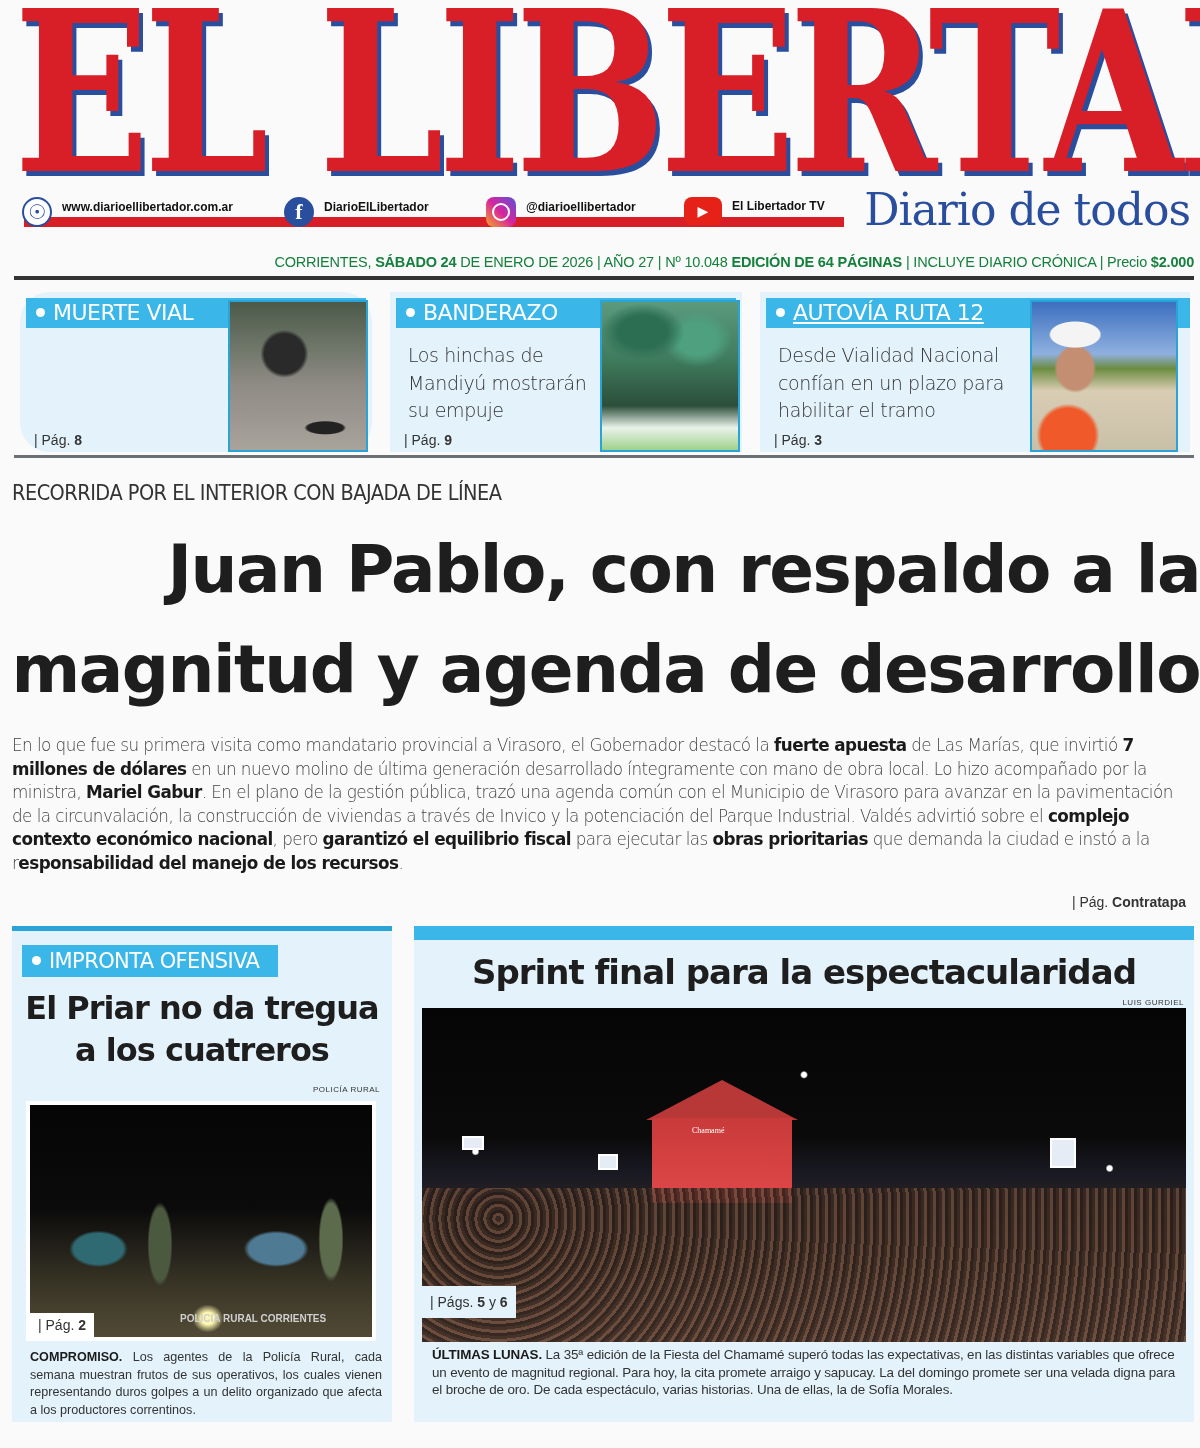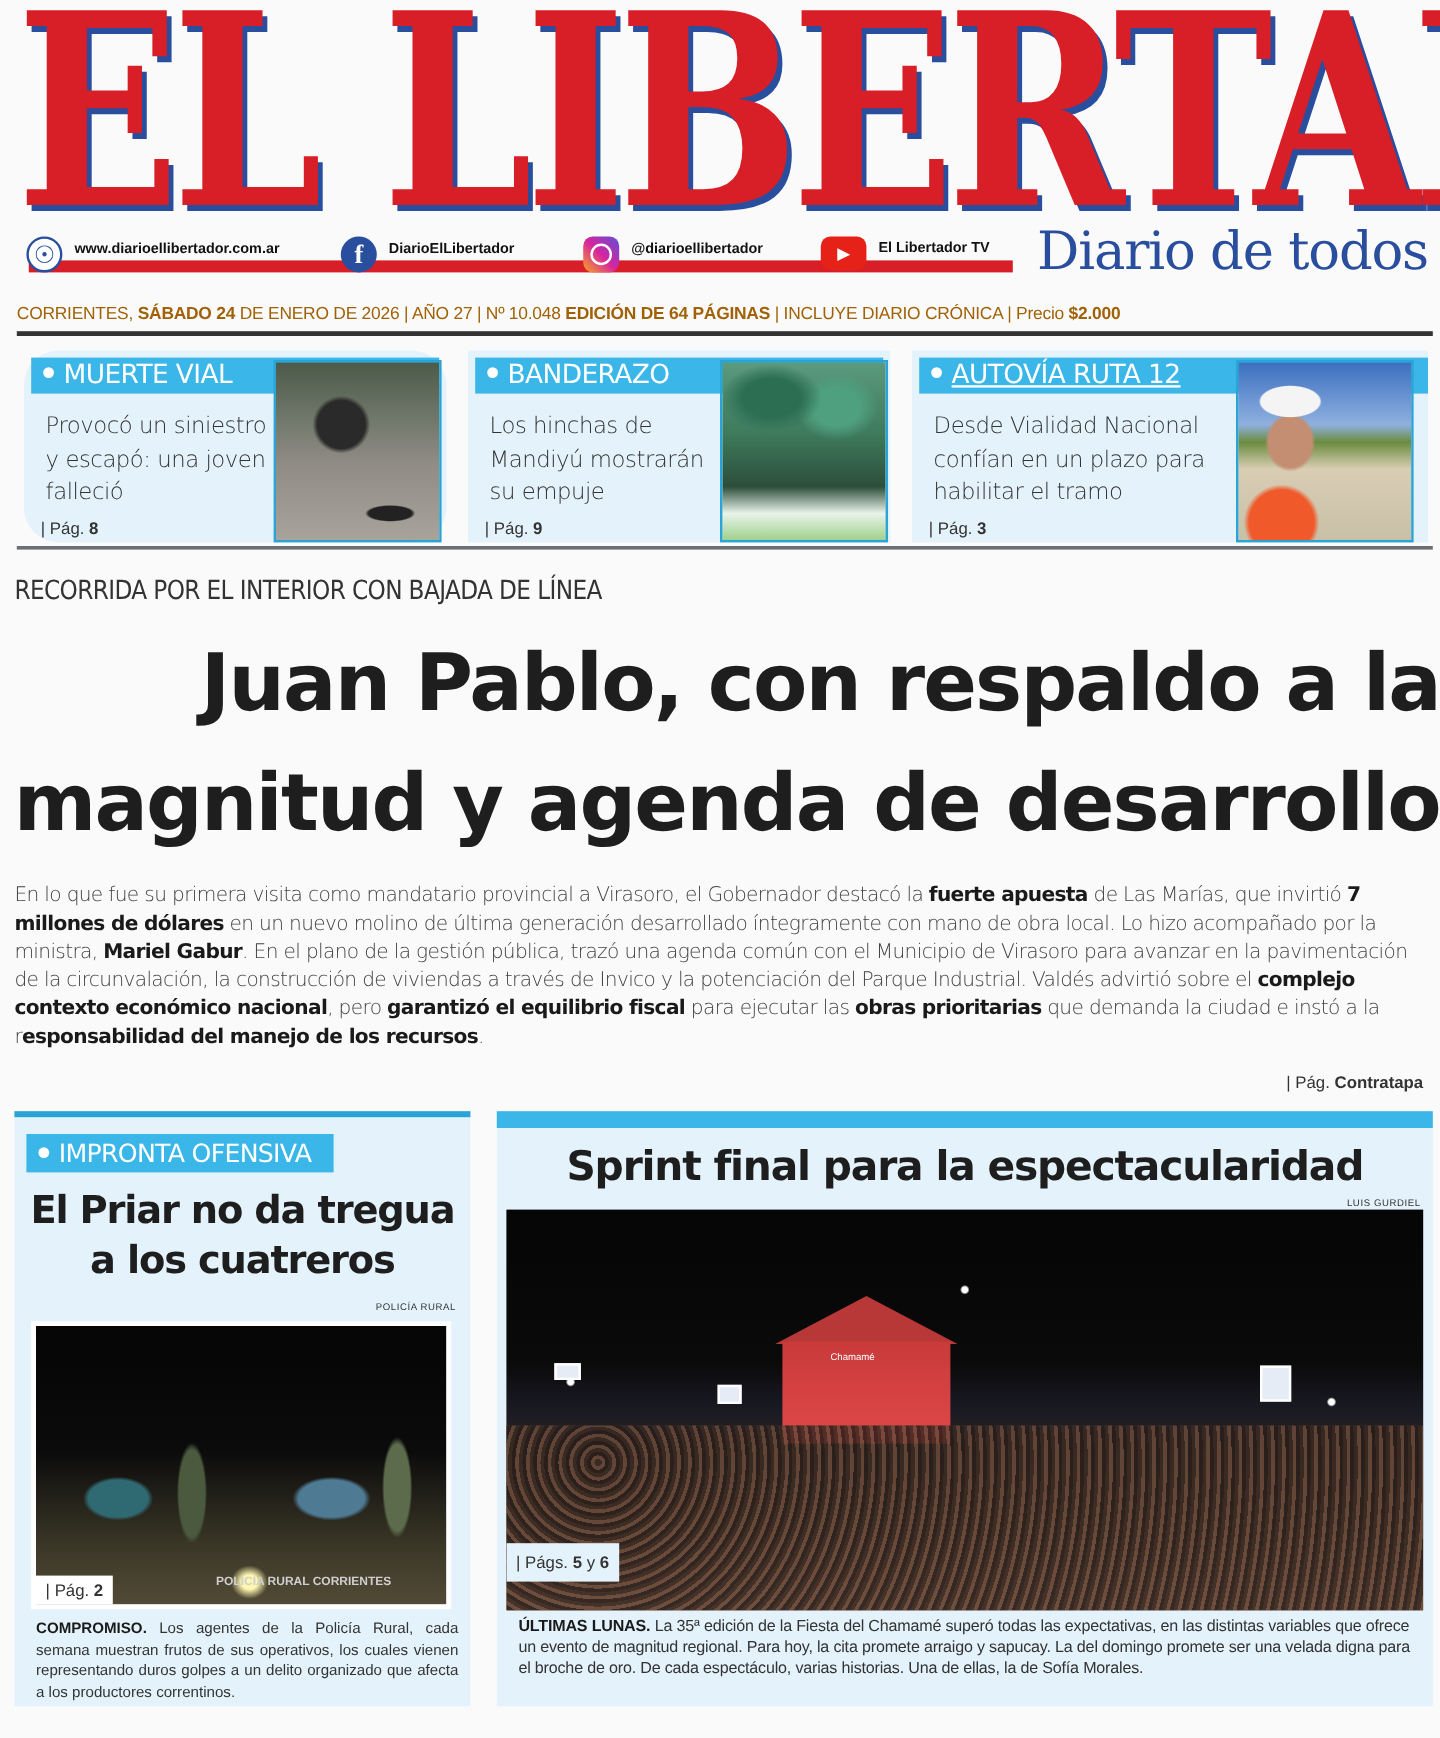--- a/index.html
+++ b/index.html
@@ -24,22 +24,22 @@
   .ico.fb { background: #2a4e9e; font-family: "Liberation Serif", serif; font-size: 22px; }
   .ico.ig { background: linear-gradient(45deg, #f5a623, #d6249f, #5b51d8); border-radius: 8px; }
   .ico.ig::before { content: ""; width: 14px; height: 14px; border: 2px solid #fff; border-radius: 50%; }
   .ico.yt { background: #e62117; border-radius: 8px; width: 38px; height: 28px; font-size: 14px; }
   .tagline {
     position: absolute; right: 10px; top: 184px;
     font-family: "DejaVu Serif", "Liberation Serif", serif; font-size: 44px; color: #2a4e9e; letter-spacing: -1px;
   }
 
   .dateline {
-    position: absolute; left: 14px; top: 250px; width: 1180px; height: 30px; text-align: left;
-    font-family: "Liberation Sans", sans-serif; font-size: 14.5px; color: #a16207; letter-spacing: -0.2px;
+    position: absolute; left: 14px; top: 250px; width: 1180px; height: 30px; text-align: right;
+    font-family: "Liberation Sans", sans-serif; font-size: 14.5px; color: #15803d; letter-spacing: -0.2px;
     border-bottom: 4px solid #333; padding-top: 4px;
   }
   .dateline b { font-weight: bold; }
 
   
   .teasers { position: absolute; left: 14px; top: 286px; width: 1180px; height: 172px; border-bottom: 3px solid #6c6f73; }
   .teaser { position: absolute; top: 6px; width: 352px; height: 160px; background: #e4f3fb; }
   .teaser .kicker { position: absolute; left: 6px; top: 6px; height: 30px; width: 340px; background: #3bb6e8; color: #fff;
      font-family: "DejaVu Sans", sans-serif; font-size: 22px; padding-left: 10px; line-height: 30px; letter-spacing: -0.5px; white-space: nowrap; }
   .teaser .kicker .dot { display: inline-block; width: 9px; height: 9px; background: #fff; border-radius: 50%; margin-right: 8px; vertical-align: middle; margin-top: -4px; }
@@ -94,21 +94,21 @@
   .box-right { position: absolute; left: 414px; top: 926px; width: 780px; height: 496px; background: #e4f3fb; border-top: 14px solid #3bb6e8; }
   .box-right .title { position: absolute; left: 0; top: 12px; width: 780px; text-align: center; font-family: "DejaVu Sans", sans-serif; font-weight: bold; font-size: 34px; color: #1e1e1e; letter-spacing: -1px; }
   .box-right .credit { position: absolute; right: 10px; top: 58px; font-size: 8px; color: #333; letter-spacing: 0.5px; }
   .box-right .photo { position: absolute; left: 8px; top: 68px; width: 764px; height: 334px;
     background:
       radial-gradient(ellipse 4px 4px at 7% 43%, #fff 60%, transparent 100%),
       radial-gradient(ellipse 4px 4px at 50% 20%, #fff 60%, transparent 100%),
       radial-gradient(ellipse 4px 4px at 90% 48%, #fff 60%, transparent 100%),
       linear-gradient(180deg, transparent 0%, transparent 36%, transparent 100%),
       linear-gradient(180deg, #050505 0%, #0a0a0a 38%, #1a1a24 50%, #2c2420 60%, #4a3a30 75%, #8a6a58 100%); overflow: hidden; }
-  .stage { position: absolute; left: 230px; top: 110px; width: 140px; height: 85px; background: linear-gradient(180deg, #c93a3a, #e04848); }
+  .stage { position: absolute; left: 230px; top: 110px; width: 140px; height: 85px; background: linear-gradient(180deg, #c93a3a, #e04848); font-family: Liberation Serif, serif; }
   .stage-roof { position: absolute; left: 224px; top: 72px; width: 0; height: 0; border-left: 76px solid transparent; border-right: 76px solid transparent; border-bottom: 40px solid #b83838; }
   .stage .slabel { position: absolute; left: 40px; top: 8px; font-size: 8px; color: #fff; }
   .screen { position: absolute; background: #e6ecf5; border: 2px solid #fff; }
   .crowd { position: absolute; left: 0; top: 180px; width: 764px; height: 154px;
     background:
       repeating-radial-gradient(circle at 10% 20%, #3a2a22 0 3px, #6a4a3a 3px 6px, #2a1e1a 6px 9px),
       #4a3a30; opacity: 0.85; }
   .box-right .photo .page { position: absolute; left: 0; top: 278px; background: #e4f3fb; padding: 8px 8px; font-size: 14px; color: #333; }
   .box-right .photo .page b { font-weight: bold; }
   .box-right .caption { position: absolute; left: 18px; top: 406px; width: 750px; font-size: 13.4px; line-height: 17.6px; color: #333; letter-spacing: -0.15px; }
@@ -150,21 +150,20 @@
   <span>Nº 10.048</span>
   <b>EDICIÓN DE 64 PÁGINAS</b> |
   <span>INCLUYE DIARIO CRÓNICA</span> |
   <span>Precio</span>
   <b>$2.000</b>
 </div>
 
 <section class="teasers">
   <article class="teaser" style="left:6px;border-radius:29px;">
     <div class="kicker"><span class="dot"></span><span>MUERTE VIAL</span></div>
-    <div class="text">Provocó un siniestro y escapó: una joven falleció</div>
     <div class="page"><span>| Pág.</span> <b>8</b></div>
     <div class="photo photo-crash"></div>
   </article>
   <article class="teaser" style="left:376px;">
     <div class="kicker"><span class="dot"></span><span>BANDERAZO</span></div>
     <div class="text">Los hinchas de Mandiyú mostrarán su empuje</div>
     <div class="page"><span>| Pág.</span> <b>9</b></div>
     <div class="photo photo-fans" style="left:210px;"></div>
   </article>
   <article class="teaser" style="left:746px; width:430px;">

